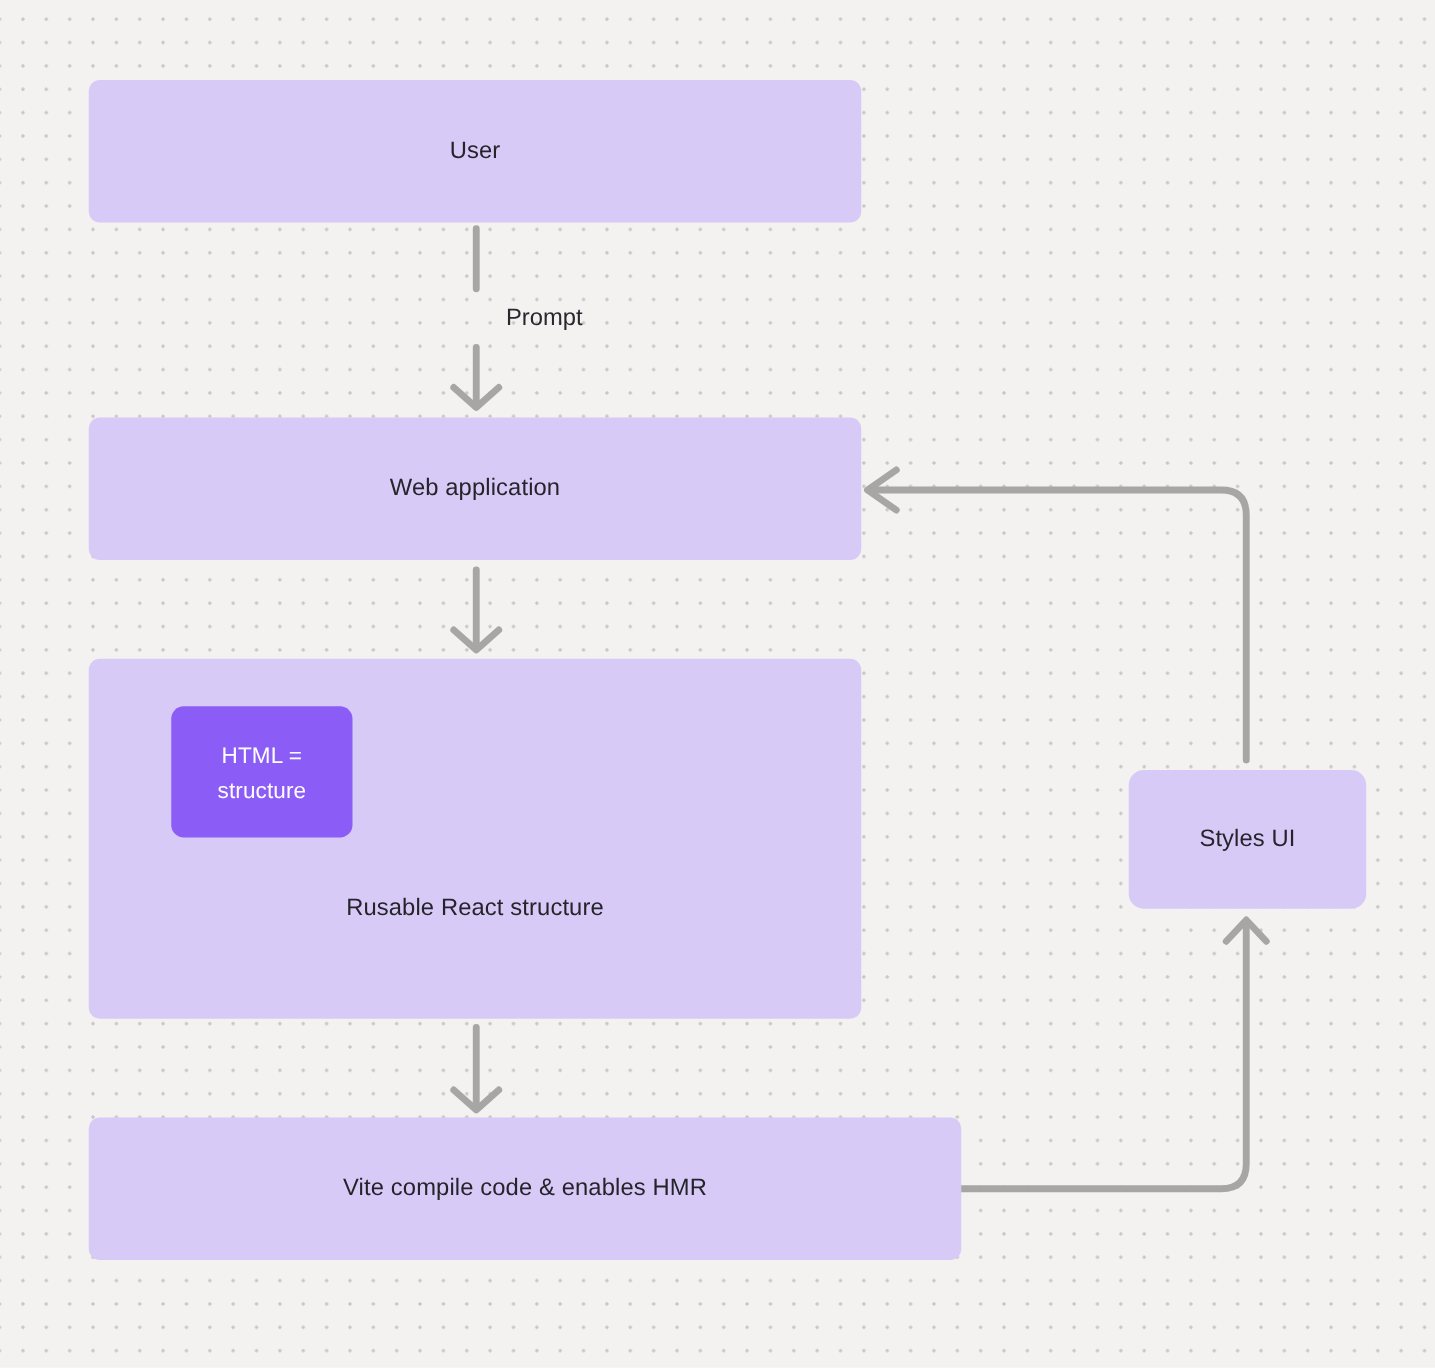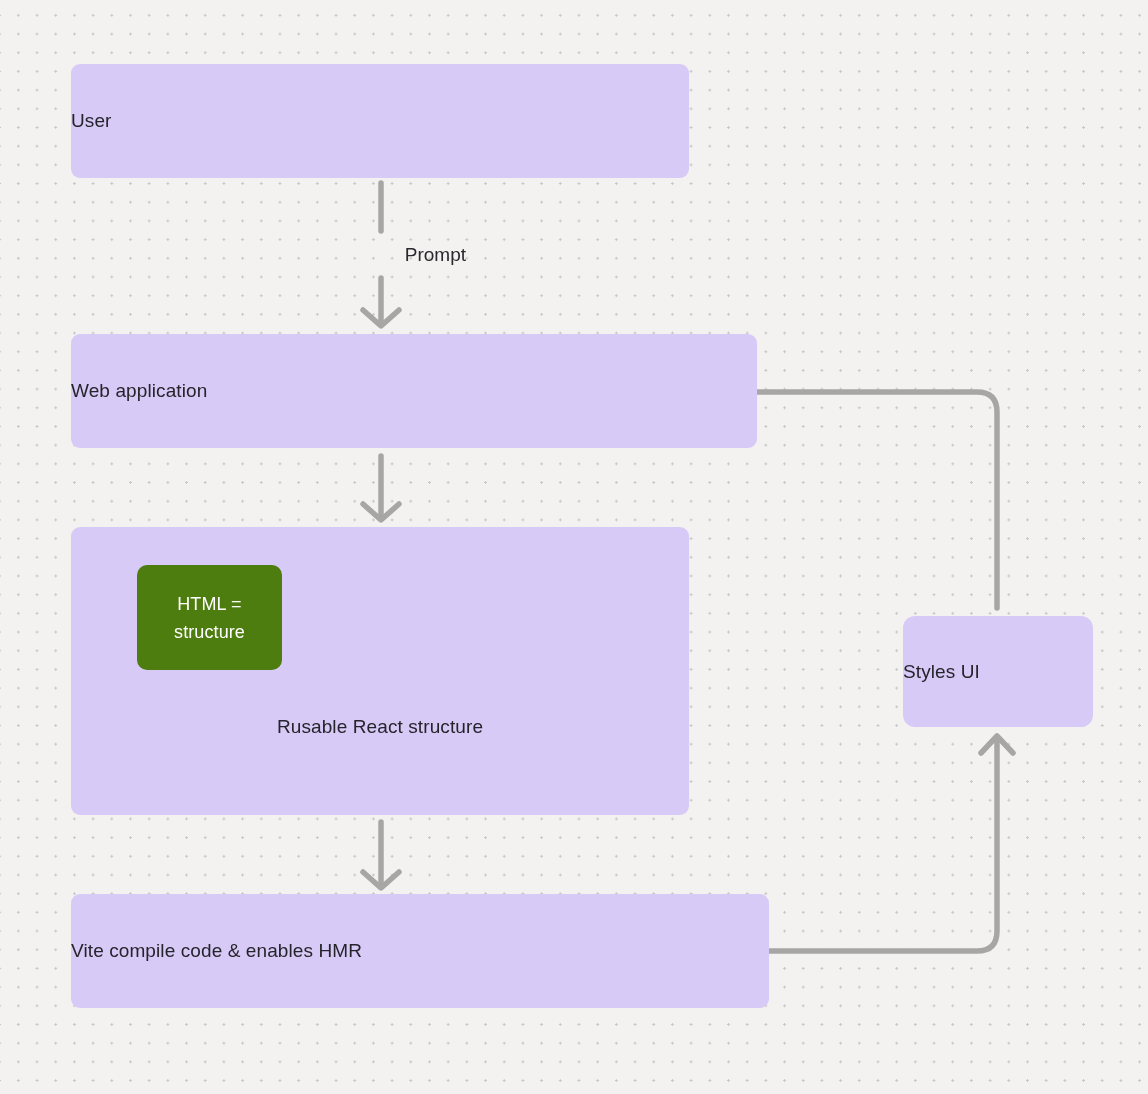--- a/index.html
+++ b/index.html
@@ -22,36 +22,37 @@
     inset: 0;
     z-index: 1;
   }
   .node {
     position: absolute;
     z-index: 2;
     background: #D7CAF6;
     border-radius: 9px;
     display: flex;
     align-items: center;
+    justify-content: center;
     color: #26242B;
     font-size: 19px;
     letter-spacing: 0.1px;
   }
   .node-user        { left: 71px;  top: 64px;  width: 618px; height: 114px; }
-  .node-web         { left: 71px;  top: 334px; width: 686px; height: 114px; }
+  .node-web         { left: 71px;  top: 334px; width: 618px; height: 114px; }
   .node-group       { left: 71px;  top: 527px; width: 618px; height: 288px;
                       display: block; }
   .node-vite        { left: 71px;  top: 894px; width: 698px; height: 114px; }
   .node-render      { left: 903px; top: 616px; width: 190px; height: 111px; border-radius: 12px; }
   .mini-node {
     position: absolute;
     top: 38px;
     width: 145px;
     height: 105px;
-    background: #4d7c0f;
+    background: #8b5cf6;
     border-radius: 10px;
     display: flex;
     align-items: center;
     justify-content: center;
     text-align: center;
     color: #FFFFFF;
     font-size: 18px;
     line-height: 28px;
     white-space: pre-line;
   }

